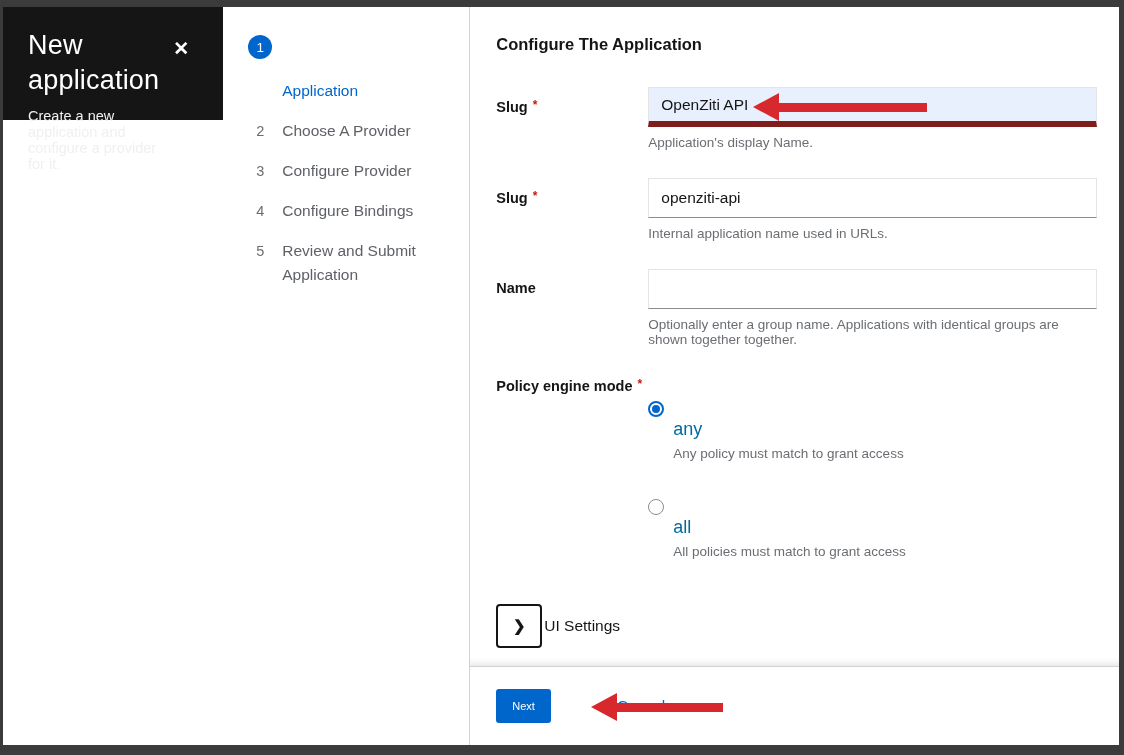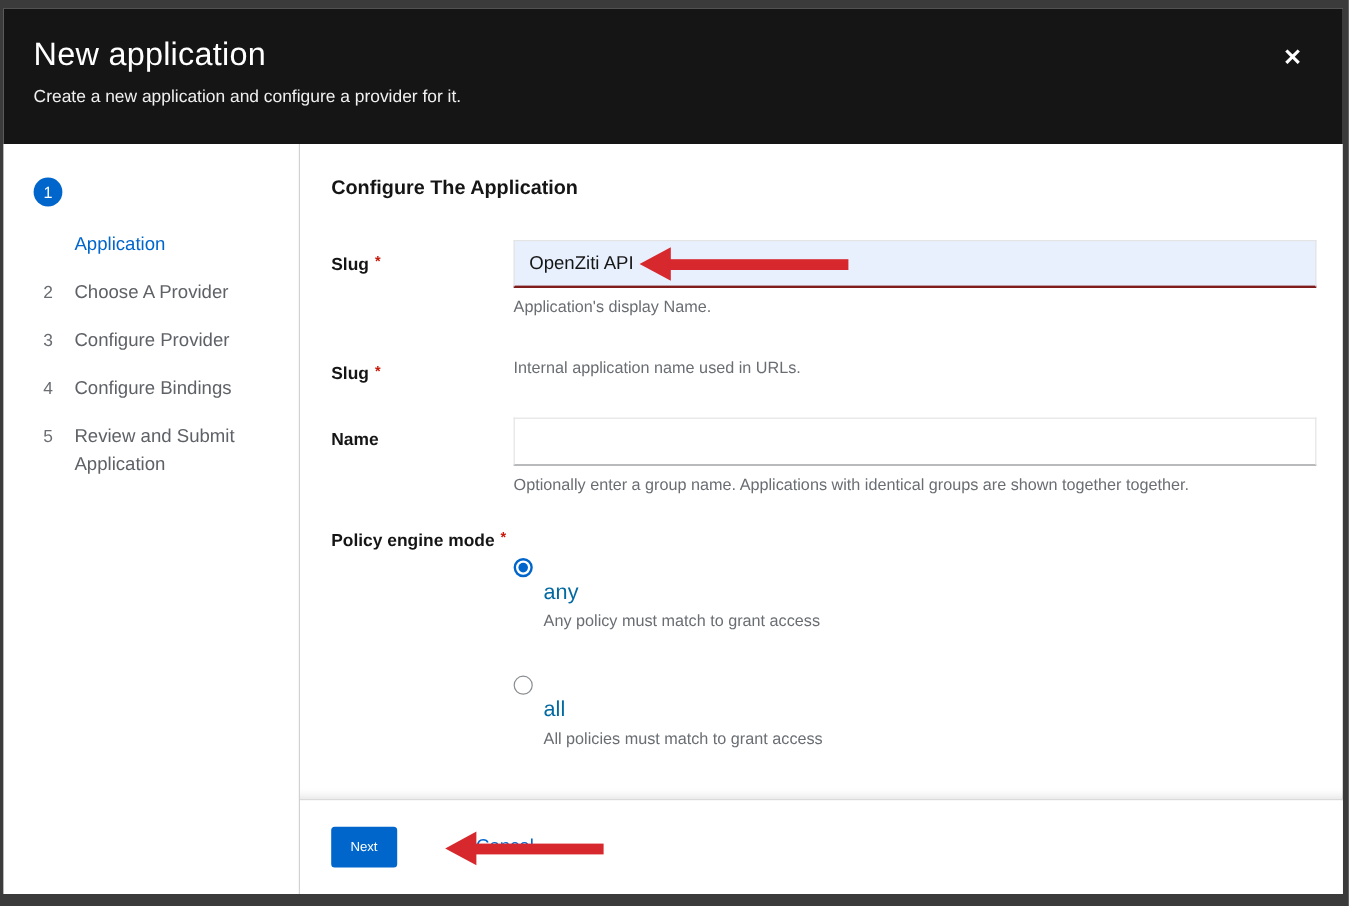--- a/index.html
+++ b/index.html
@@ -7,21 +7,21 @@
   body {
     background: #3b3b3b;
     font-family: "Liberation Sans", "DejaVu Sans", sans-serif;
     position: relative;
   }
   .modal {
     position: absolute;
     left: 3px; top: 7px; right: 5px; bottom: 10px;
     background: #ffffff;
     display: flex;
-    flex-direction: column;
+    flex-direction: row;
   }
   
   .modal-header {
     background: #151515;
     color: #ffffff;
     height: 113px;
     flex: 0 0 113px;
     padding: 21px 64px 0 25px;
     position: relative;
   }
@@ -137,21 +137,21 @@
     font-size: 15.5px;
     color: #151515;
     padding: 0 12px;
     background: #ffffff;
     border: 1px solid #e4e4e4;
     border-bottom: 1px solid #8a8d90;
     outline: none;
   }
   .text-input.autofill {
     background: #e8f0fe;
-    border-bottom: 2px solid #7f1d1d;
+    border-bottom: 6px solid #7f1d1d;
   }
   .help-text {
     margin-top: 8px;
     font-size: 13.5px;
     color: #6a6e73;
   }
   
   .radio-option {
     display: flex;
     align-items: center;
@@ -308,20 +308,21 @@
             </div>
             <div class="help-text">Application's display Name.</div>
           </div>
         </div>
 
         <div class="form-row">
           <div class="form-label">
             <span>Slug</span><span class="required">*</span>
           </div>
           <div class="form-field">
+            <input class="text-input" type="text" value="openziti-api" style="">
             <div class="help-text">Internal application name used in URLs.</div>
           </div>
         </div>
 
         <div class="form-row">
           <div class="form-label">
             <span>Name</span>
           </div>
           <div class="form-field">
             <input class="text-input" type="text" value="" style="">

